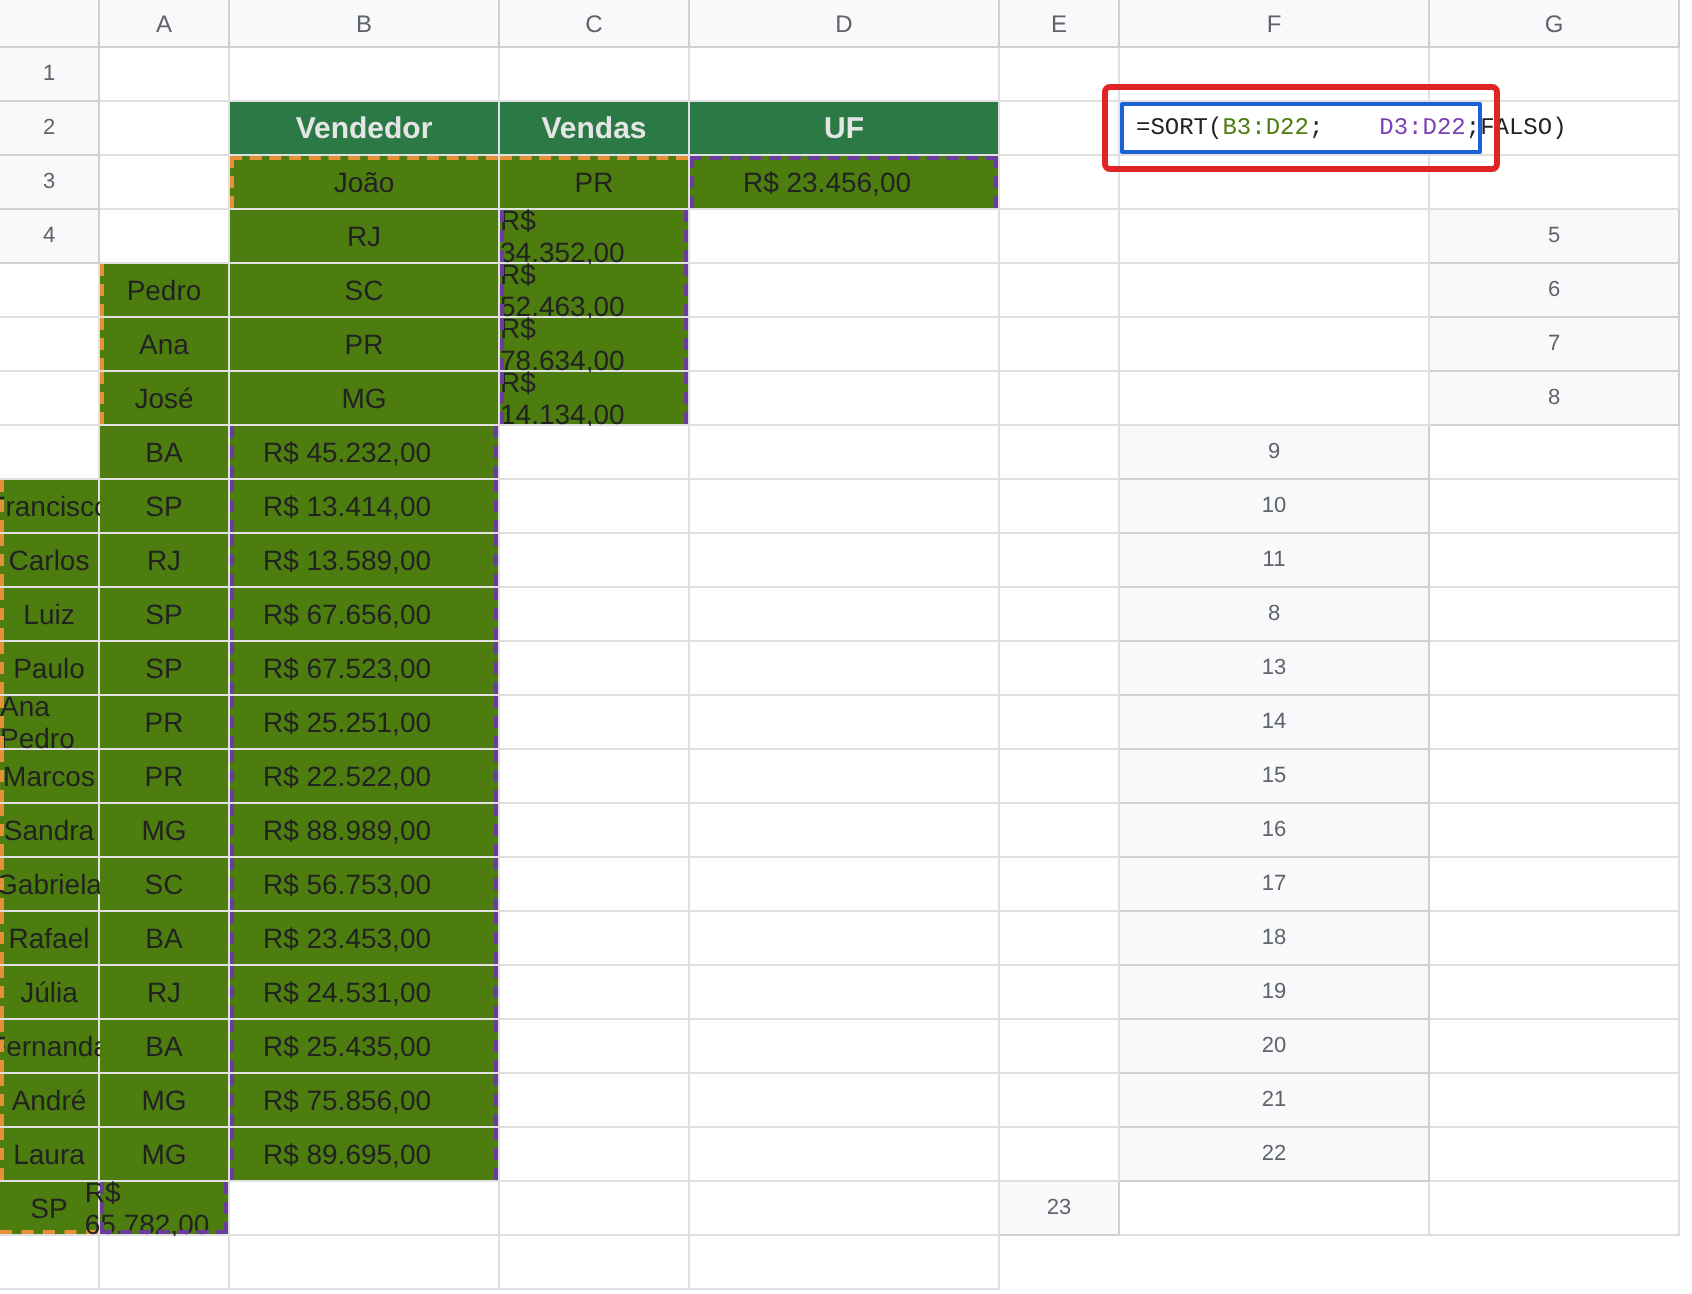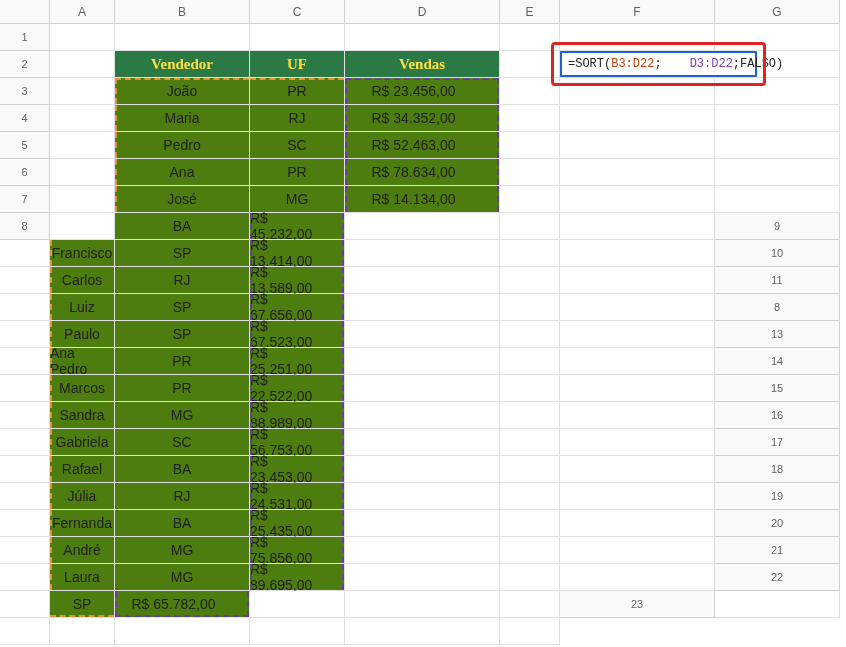--- a/index.html
+++ b/index.html
@@ -45,24 +45,23 @@
     justify-content: center;
   }
   .corner {
     background: #f8f9fa;
     border-right: 1px solid #d0d0d0;
     border-bottom: 1px solid #d0d0d0;
     height: 24px;
   }
   .thead {
     background: #2b7a45;
-    color: #fde047;
+    color: #e5e5e5;
     font-weight: 700;
     font-size: 15px;
-    font-family: Liberation Serif, serif;
   }
   .data {
     background: #4d7c0f;
     font-size: 14px;
     color: #222;
   }
   .money { justify-content: center; padding-right: 17px; }
 
   
   .sel-orange::after {
@@ -89,33 +88,33 @@
 
   .sel-orange-r::after { border-right:none; }
   .sel-orange-l::after { border-left:none; }
 
   
   .formula-box {
     position: relative;
     display: flex;
     align-items: center;
     height: 100%;
-    width: 197px;
+    width: 181px;
     padding: 0 6px;
     border: 2px solid #1a62d6;
     background: #fff;
     font-family: "Courier New", monospace;
     font-size: 12px;
     white-space: nowrap;
     outline: 3px solid #e02424;
     outline-offset: 4px;
     border-radius: 1px;
   }
   .fn   { color: #222; }
-  .rng1 { color: #c2410c; text-align: center; }
+  .rng1 { color: #4d7c0f; text-align: center; }
   .rng2 { color: #7b42b5; padding-left: 28px; }
   .caret {
     display:inline-block;
     width:1px; height:14px;
     background:#000;
     vertical-align:middle;
     margin-left:1px;
   }
   .formula-box::before{
     content:"";
@@ -143,22 +142,22 @@
     <div class="cell"></div>
     <div class="cell"></div>
     <div class="cell"></div>
     <div class="cell"></div>
     <div class="cell"></div>
     <div class="cell"></div>
     <div class="cell"></div>
     <div class="cell rowhdr">2</div>
     <div class="cell"></div>
     <div class="cell thead">Vendedor</div>
+    <div class="cell thead">Vendas</div>
     <div class="cell thead">UF</div>
-    <div class="cell thead">Vendas</div>
     <div class="cell"></div>
     <div class="cell" style="overflow: visible; justify-content: flex-start; z-index: 5;">
       <div class="formula-box">
         <span class="fn">=SORT(</span>
         <span class="rng1">B3:D22</span>
         <span class="fn">;</span>
         <span class="rng2">D3:D22</span>
         <span class="fn">;</span>
         <span class="fn">FALSO</span>
         <span class="fn">)</span>
@@ -169,21 +168,20 @@
     <div class="cell rowhdr">3</div>
     <div class="cell"></div>
     <div class="cell data sel-orange sel-orange-top sel-orange-r">João</div>
     <div class="cell data sel-orange sel-orange-top sel-orange-l sel-orange-r">PR</div>
     <div class="cell data money sel-purple sel-purple-top">R$ 23.456,00</div>
     <div class="cell"></div>
     <div class="cell"></div>
     <div class="cell"></div>
     <div class="cell rowhdr">4</div>
     <div class="cell"></div>
-    <div class="cell data sel-orange sel-orange-mid sel-orange-r">Maria</div>
     <div class="cell data sel-orange sel-orange-mid sel-orange-l sel-orange-r">RJ</div>
     <div class="cell data money sel-purple sel-purple-mid">R$ 34.352,00</div>
     <div class="cell"></div>
     <div class="cell"></div>
     <div class="cell"></div>
     <div class="cell rowhdr">5</div>
     <div class="cell"></div>
     <div class="cell data sel-orange sel-orange-mid sel-orange-r">Pedro</div>
     <div class="cell data sel-orange sel-orange-mid sel-orange-l sel-orange-r">SC</div>
     <div class="cell data money sel-purple sel-purple-mid">R$ 52.463,00</div>

